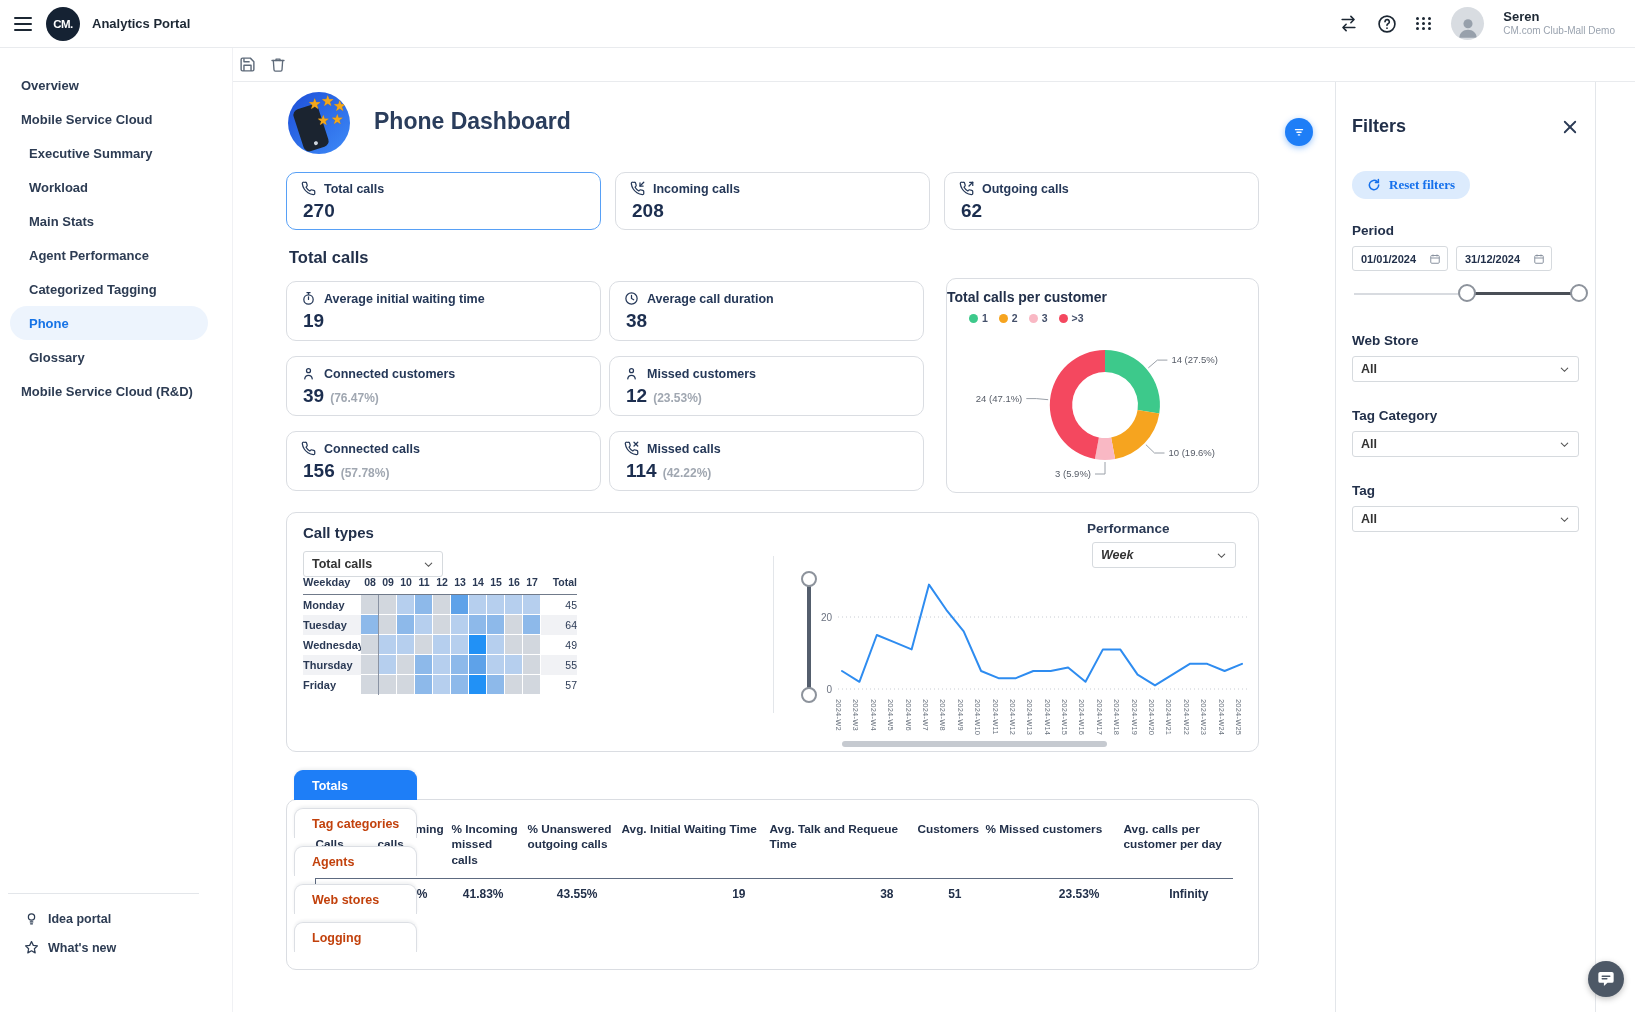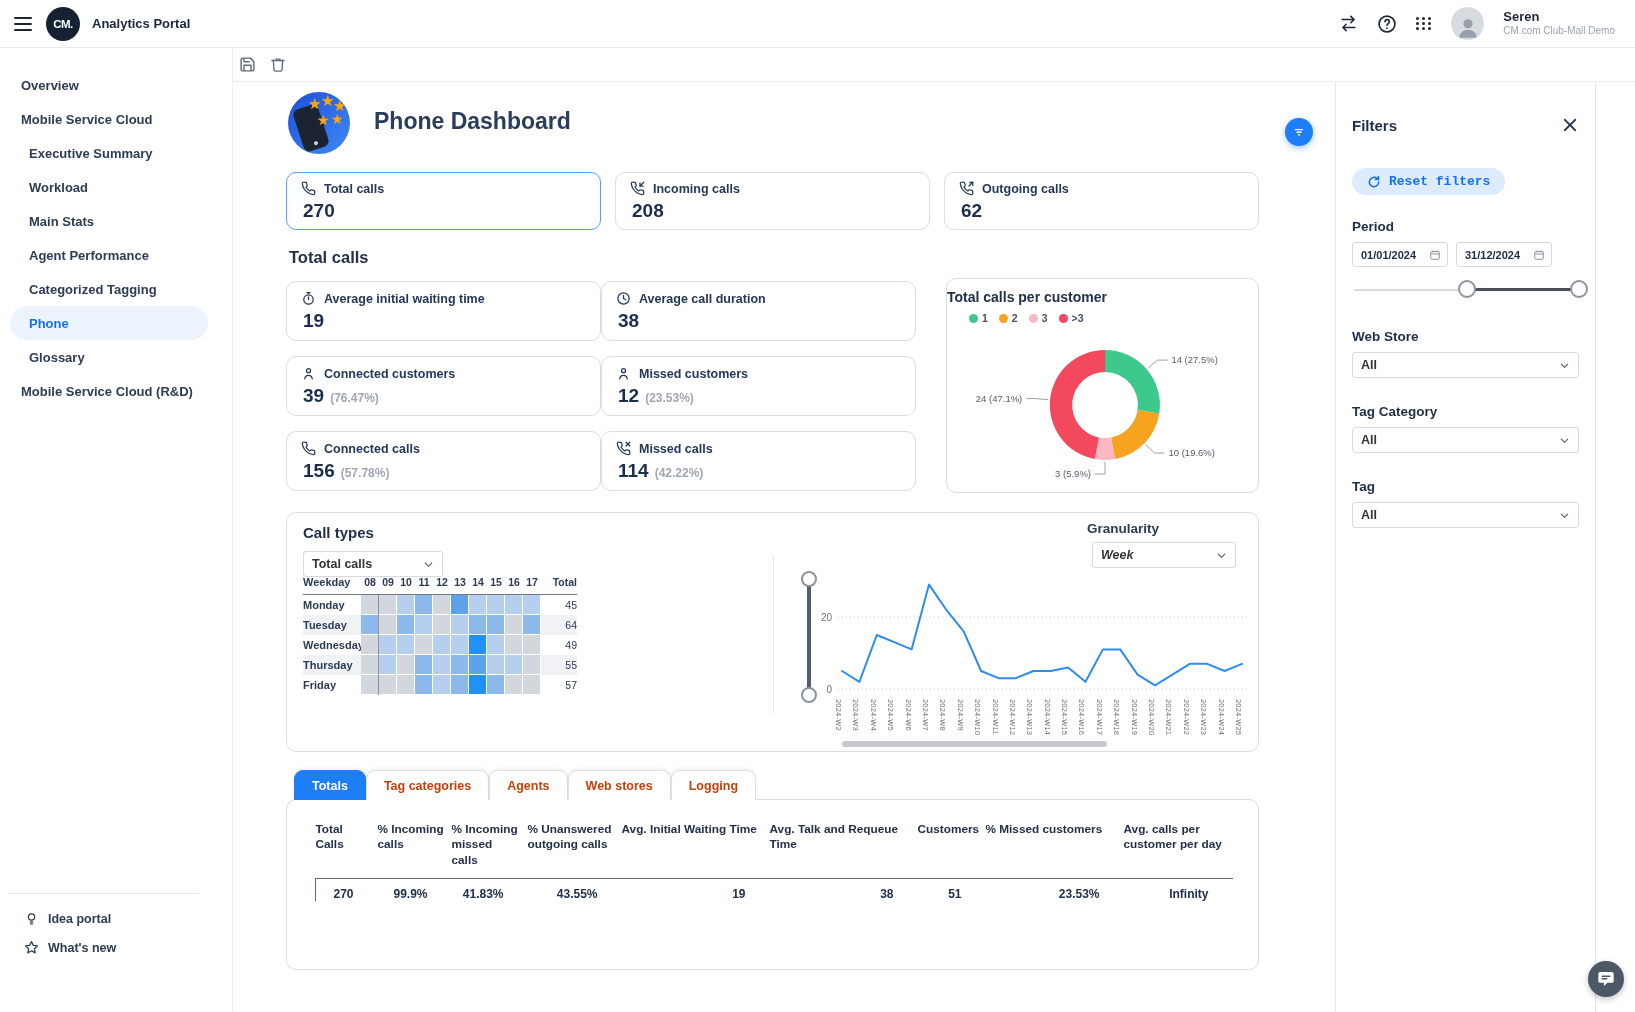--- a/index.html
+++ b/index.html
@@ -60,21 +60,21 @@
 
   
   .card { background:#fff; border:1px solid #dadde2; border-radius:10px; }
   .cards-row { position:absolute; left:53px; top:90px; display:flex; gap:14px; }
   .sum-card { width:315px; height:58px; padding:8px 14px; cursor:pointer; }
   .sum-card.selected { border:1.5px solid #57a0f6; }
   .card-label { display:flex; align-items:center; gap:8px; font-size:12.5px; font-weight:600; color:#253858; }
   .card-label .ic { color:#253858; }
   .card-value { font-size:19px; font-weight:800; color:#1c2e4f; margin:4px 0 0 2px; }
   .sec-title { position:absolute; left:56px; top:166px; font-size:16.5px; font-weight:700; color:#22304a; }
-  .metrics { position:absolute; left:53px; top:199px; width:646px; display:flex; flex-wrap:wrap; gap:15px 0; }
+  .metrics { position:absolute; left:53px; top:199px; width:646px; display:flex; flex-wrap:wrap; gap:15px 8px; }
   .metric-card { width:315px; height:60px; padding:9px 14px; }
   .mv-row { display:flex; align-items:baseline; gap:6px; margin:4px 0 0 2px; }
   .mv { font-size:19px; font-weight:800; color:#1c2e4f; }
   .mp { font-size:12px; font-weight:600; color:#a0a7b1; }
 
   
   .donut-card { position:absolute; left:713px; top:196px; width:313px; height:215px; }
   .donut-title { font-size:14px; font-weight:700; color:#22304a; margin-top:10px; }
   .donut-legend { position:absolute; left:22px; top:33px; display:flex; gap:11px; font-size:10.5px; color:#44506a; font-weight:600; }
   .lg-item { display:flex; align-items:center; gap:4px; cursor:pointer; }
@@ -101,41 +101,41 @@
   .hm-vline { position:absolute; left:91px; top:82px; width:1px; height:100px; background:#8a93a3; }
   .ct-divider { position:absolute; left:486px; top:43px; width:1px; height:157px; background:#e3e6ea; }
   .vslider { position:absolute; left:514px; top:58px; width:16px; height:132px; cursor:pointer; }
   .vs-line { position:absolute; left:6px; top:14px; bottom:14px; width:4px; background:#545e6d; border-radius:2px; }
   .vs-h { position:absolute; left:0; width:16px; height:16px; border-radius:50%; background:#fff; border:2px solid #8d939c; }
   .line-chart { position:absolute; left:515px; top:40px; }
   .xlab { position:absolute; top:186px; writing-mode:vertical-rl; font-size:7.5px; color:#69727e; letter-spacing:.2px; }
   .ct-scroll { position:absolute; left:555px; top:228px; width:265px; height:6px; border-radius:3px; background:#c6cad0; cursor:pointer; }
 
   
-  .tabs { position:absolute; left:61px; top:688px; display:flex; z-index:2; }
+  .tabs { position:absolute; left:61px; top:688px; display:flex; gap:8px; z-index:2;flex-direction:column; }
   .tab { height:30px; padding:0 17px; display:flex; align-items:center; background:#fff;
     border:1px solid #dcdfe4; border-bottom:none; border-radius:9px 9px 0 0; font-size:12.5px;
     font-weight:700; color:#c2410c; box-shadow:0 -2px 3px rgba(20,30,50,.06); cursor:pointer; }
   .tab.active { background:#1e7ef7; border-color:#1e7ef7; color:#fff; }
   .table-card { position:absolute; left:53px; top:717px; width:973px; height:171px; z-index:1; }
   .ttable { margin:20px 24px 0 28px; border-collapse:collapse; table-layout:fixed; width:917px; }
   .ttable th { font-size:11.8px; font-weight:700; text-align:left; vertical-align:top;
     padding:2px 6px 10px 0; line-height:1.3; color:#22304a; border-bottom:1px solid #5d6a80; }
   .ttable td { font-size:12px; font-weight:600; text-align:right; padding:8px 24px 0 0; color:#22304a; }
   .ttable td:first-child { border-left:1px solid #5d6a80; }
 
   
   .filter-panel { position:absolute; left:1102px; top:0; bottom:0; width:261px; background:#fff;
     border-left:1px solid #e3e6ea; border-right:1px solid #e3e6ea; padding:20px 16px; }
   .fp-head { display:flex; justify-content:space-between; align-items:center; margin:14px 0 34px; }
-  .fp-title { font-size:15px; font-weight:700; }
+  .fp-title { font-size:18px; font-weight:700; }
   .fp-close { width:18px; height:18px; color:#2b3a55; cursor:pointer; }
   .reset-btn { display:inline-flex; align-items:center; gap:8px; background:#dcebfd; color:#1671ec;
     font-size:13px; font-weight:700; border:none; border-radius:16px; padding:6px 15px;
-    margin-bottom:24px; cursor:pointer; font-family:Liberation Mono, monospace; }
+    margin-bottom:24px; cursor:pointer; font-family:Liberation Serif, serif; }
   .reset-btn .ic { color:#1671ec; }
   .fp-label { font-size:13.5px; font-weight:700; margin-bottom:8px; }
   .date-row { display:flex; gap:8px; margin-bottom:10px; }
   .date-input { width:96px; height:25px; border:1px solid #d6dade; border-radius:3px; display:flex;
     align-items:center; justify-content:space-between; padding:0 6px 0 8px; font-size:11px; font-weight:600; cursor:text; }
   .date-input .ic { color:#8a93a0; }
   .slider { position:relative; height:26px; margin:4px 0 20px; }
   .sl-track { position:absolute; left:2px; right:0; top:12px; height:2px; background:#d8dbe0; }
   .sl-active { position:absolute; left:115px; width:112px; top:11px; height:3px; background:#4a4f57; }
   .sl-handle { position:absolute; top:3px; width:18px; height:18px; border:2px solid #8d939c;
@@ -535,21 +535,21 @@
             <div class="hm-cell heat" style="background:#d2d7de"></div>
             <div class="hm-cell hm-t">57</div>
           </div>
         <div class="hm-vline"></div>
         <div class="ct-divider"></div>
         <div class="vslider">
           <div class="vs-line"></div>
           <div class="vs-h" style="top:0"></div>
           <div class="vs-h" style="top:116px"></div>
         </div>
-        <div class="gran-label">Granularity</div>
+        <div class="gran-label">Performance</div>
         <div class="select gran-select">
           <span>Week</span>
           <span class="ic" style="width:11px;height:11px">
             <svg viewBox="0 0 24 24" fill="none" stroke="currentColor" stroke-width="2.4" stroke-linecap="round">
                 <polyline points="5 9 12 16 19 9"></polyline>
               </svg>
           </span>
         </div>
         <svg class="line-chart" width="450" height="150" viewBox="0 0 450 150">
             <line x1="36" y1="136" x2="448" y2="136" stroke="#c8ccd2" stroke-width="1" stroke-dasharray="1 3"></line>

